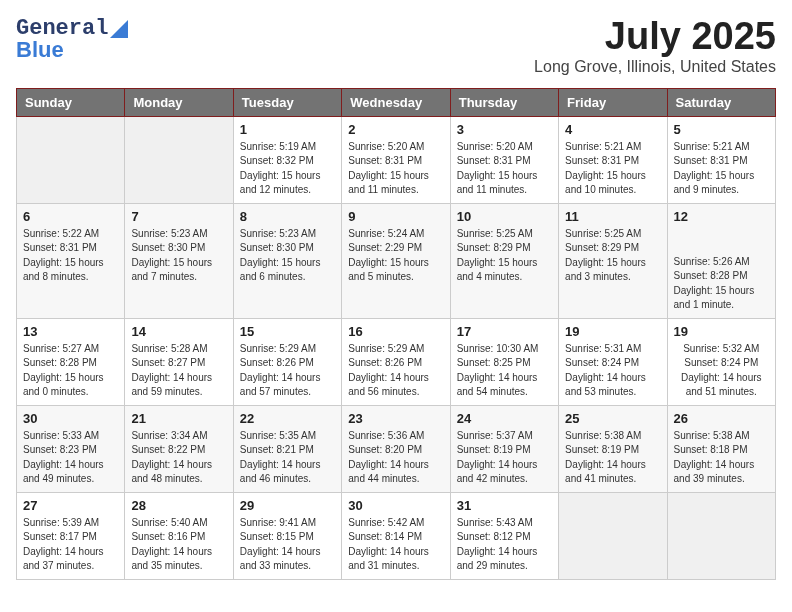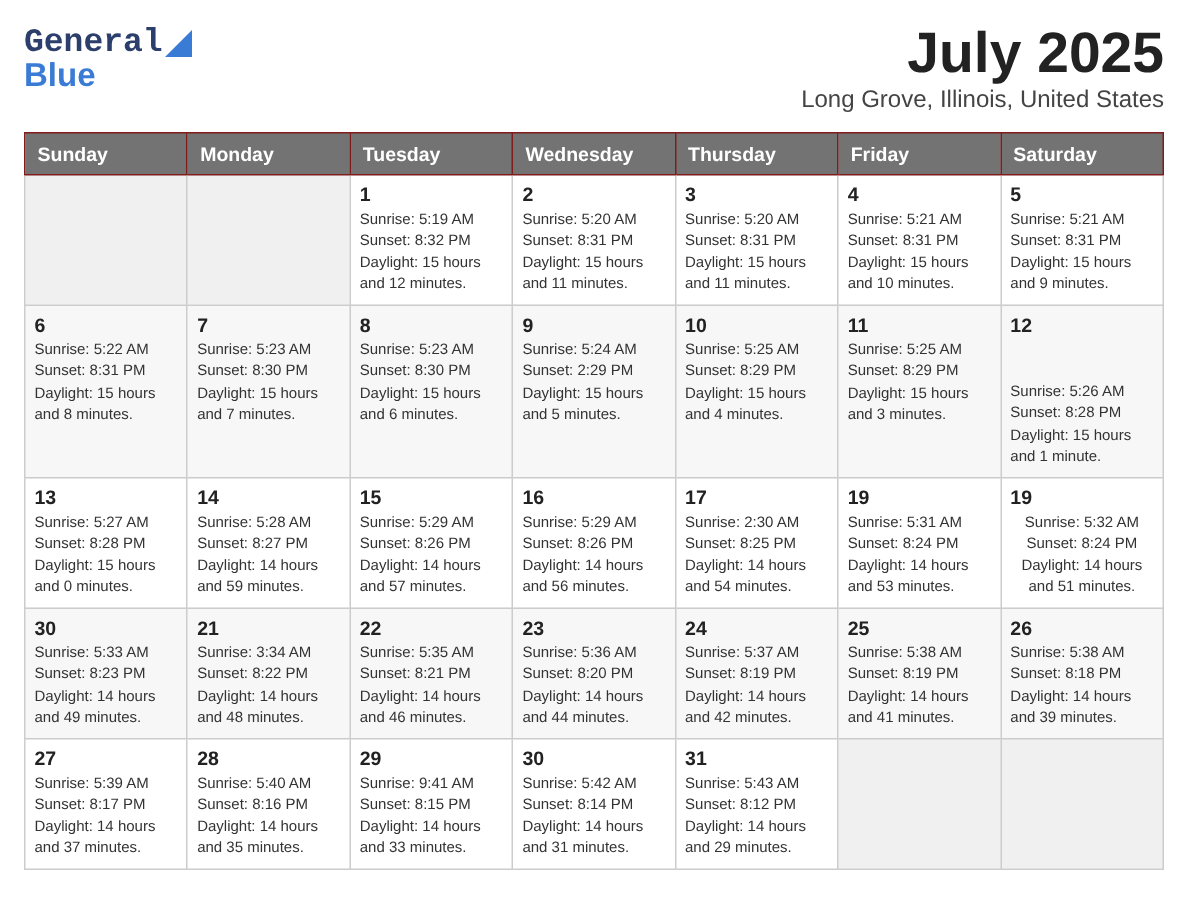--- a/index.html
+++ b/index.html
@@ -220,21 +220,21 @@
         </td>
         <td>
           <div class="day-num">16</div>
           <div class="day-info" style="white-space: pre-line;">Sunrise: 5:29 AM
 Sunset: 8:26 PM
 Daylight: 14 hours
 and 56 minutes.</div>
         </td>
         <td>
           <div class="day-num">17</div>
-          <div class="day-info" style="white-space: pre-line;">Sunrise: 2:30 AM
+          <div class="day-info" style="white-space: pre-line;">Sunrise: 10:30 AM
 Sunset: 8:25 PM
 Daylight: 14 hours
 and 54 minutes.</div>
         </td>
         <td>
           <div class="day-num">19</div>
           <div class="day-info" style="white-space: pre-line;">Sunrise: 5:31 AM
 Sunset: 8:24 PM
 Daylight: 14 hours
 and 53 minutes.</div>

